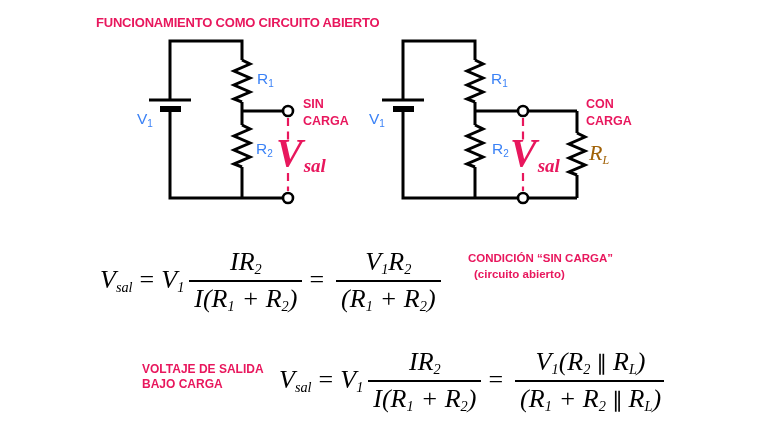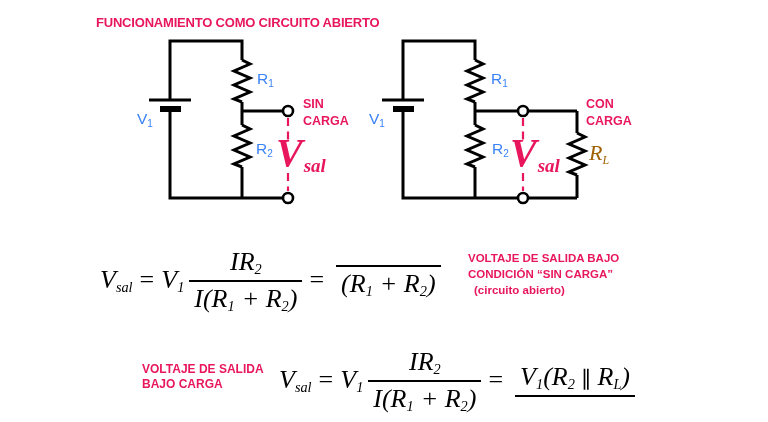--- a/index.html
+++ b/index.html
@@ -108,26 +108,26 @@
     <span><span>V</span><sub>sal</sub></span>
     <span class="rel">=</span>
     <span><span>V</span><sub>1</sub></span>
     <span class="frac">
       <span class="num"><span>IR</span><sub>2</sub></span>
       <span class="fbar"></span>
       <span class="den"><span>I(R</span><sub>1</sub><span class="plus">+ R</span><sub>2</sub><span>)</span></span>
     </span>
     <span class="rel">=</span>
     <span class="frac">
+      <span class="num"><span>V</span><sub>1</sub><span>R</span><sub>2</sub></span>
       <span class="fbar"></span>
       <span class="den"><span>(R</span><sub>1</sub><span class="plus">+ R</span><sub>2</sub><span>)</span></span>
     </span>
   </div>
   <div class="caption" style="left:468px;top:250px">
-    <div>VOLTAJE DE SALIDA BAJO</div>
     <div>CONDICIÓN “SIN CARGA”</div>
     <div class="indent">(circuito abierto)</div>
   </div>
 
   <div class="caption caption-left" style="left:142px;top:362px">
     <div>VOLTAJE DE SALIDA</div>
     <div>BAJO CARGA</div>
   </div>
   <div class="equation" style="left:279px;top:347px">
     <span><span>V</span><sub>sal</sub></span>
@@ -135,16 +135,17 @@
     <span><span>V</span><sub>1</sub></span>
     <span class="frac">
       <span class="num"><span>IR</span><sub>2</sub></span>
       <span class="fbar"></span>
       <span class="den"><span>I(R</span><sub>1</sub><span class="plus">+ R</span><sub>2</sub><span>)</span></span>
     </span>
     <span class="rel">=</span>
     <span class="frac">
       <span class="num"><span>V</span><sub>1</sub><span>(R</span><sub>2</sub><span class="par">∥</span><span>R</span><sub>L</sub><span>)</span></span>
       <span class="fbar"></span>
+      <span class="den"><span>(R</span><sub>1</sub><span class="plus">+ R</span><sub>2</sub><span class="par">∥</span><span>R</span><sub>L</sub><span>)</span></span>
     </span>
   </div>
 
 </div>
 
 </body></html>

